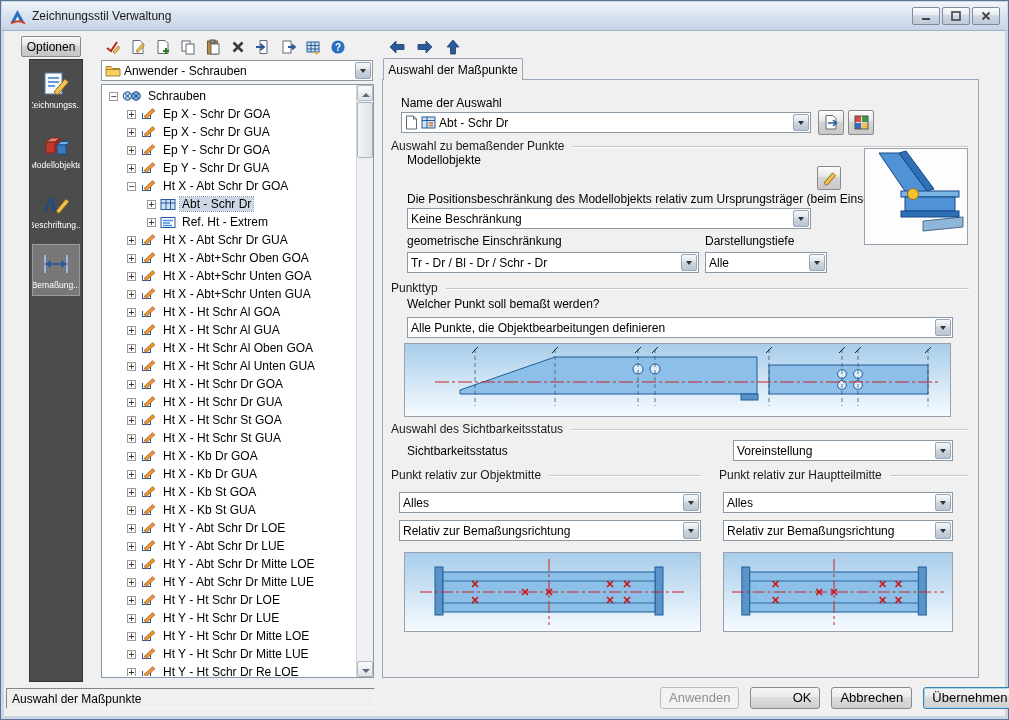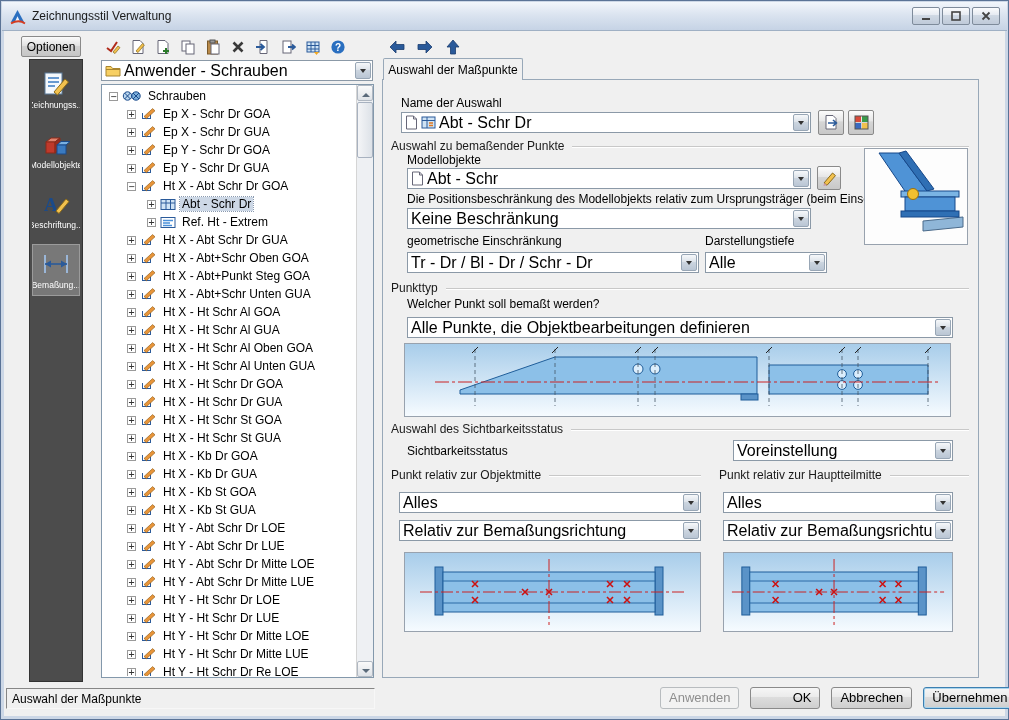--- a/index.html
+++ b/index.html
@@ -12,21 +12,21 @@
   .win-btn{width:28px;height:18px;margin-left:2px;border:1px solid #7e8b9b;border-radius:2px;background:linear-gradient(#fbfcfd,#e5eaf1 45%,#d0d9e4 46%,#bfcad9);display:flex;align-items:center;justify-content:center;}
   .opt-btn{position:absolute;left:20px;top:35px;width:60px;height:21px;font-size:12px;font-family:inherit;background:linear-gradient(#fafafa,#e2e2e2 45%,#d2d2d2 46%,#c6c6c6);border:1px solid #8a8a8a;border-radius:2px;}
   .tb-group{position:absolute;left:100px;top:35px;display:flex;gap:2px;}
   .tb-nav{position:absolute;left:384px;top:35px;display:flex;gap:5px;}
   .tbtn{width:23px;height:22px;display:flex;align-items:center;justify-content:center;}
   #sidebar{position:absolute;left:28px;top:58px;width:54px;height:623px;background:#4c4c4c;border:1px solid #333;}
   .side-item{margin:8px 2px 0;height:52px;display:flex;flex-direction:column;align-items:center;justify-content:center;overflow:hidden;}
   .side-item:first-child{margin-top:4px;}
   .side-item.sel{background:#787878;border:1px solid #9b9b9b;}
   .side-lb{font-size:8.5px;color:#fff;margin-top:3px;white-space:nowrap;}
-  .combo{position:absolute;height:21px;background:#fff;border:1px solid #8b99a7;display:flex;align-items:center;padding-left:3px;gap:3px;font-size:16px;overflow:hidden;}
+  .combo{position:absolute;height:21px;background:#fff;border:1px solid #8b99a7;display:flex;align-items:center;padding-left:3px;gap:3px;font-size:12px;overflow:hidden;}
   .combo .ctext{flex:1;white-space:nowrap;overflow:hidden;}
   .carrow{width:16px;height:17px;margin:1px;margin-left:auto;flex:none;background:linear-gradient(#f6f8fa,#dde3ea 45%,#cdd6e0 46%,#bac6d4);border:1px solid #98a6b5;border-radius:2px;display:flex;align-items:center;justify-content:center;}
   .carrow i{width:0;height:0;border-left:3.5px solid transparent;border-right:3.5px solid transparent;border-top:4px solid #333;}
   .cicon{display:flex;flex:none;}
   .sqbtn{position:absolute;display:flex;align-items:center;justify-content:center;background:linear-gradient(#fcfcfc,#e6e6e6 45%,#d6d6d6 46%,#c8c8c8);border:1px solid #8a8a8a;border-radius:2px;}
   .treebox{position:absolute;left:100px;top:83px;width:273px;height:594px;background:#fff;border:1px solid #8398ab;}
   #tree-body{position:absolute;left:1px;top:2px;right:17px;bottom:1px;overflow:hidden;}
   .tree-row{height:18px;display:flex;align-items:center;white-space:nowrap;font-size:12px;color:#000;}
   .expand{width:9px;height:9px;flex:none;border:1px solid #9a9a9a;background:#fff;font-size:10px;line-height:7px;text-align:center;margin-right:4px;color:#333;font-family:"DejaVu Sans Mono",monospace;}
   .ticon{margin-right:4px;display:flex;flex:none;}
@@ -370,21 +370,21 @@
         </div>
         <div class="tree-row" style="padding-left: 24px;">
           <span class="expand">+</span>
           <span class="ticon">
             <svg width="17" height="14">
               <path d="M2 11.5 H11" stroke="#2a5a9a"></path>
               <path d="M2.5 12 V6 M10.5 12 V6" stroke="#2a5a9a"></path>
               <path d="M4 9.5 L12.6 1.6 L15 3.8 L6.4 11.7 Z" fill="#e8953a" stroke="#8a5510" stroke-width="0.6"></path>
             </svg>
           </span>
-          <span class="tlabel">Ht X - Abt+Punkt Steg GOA</span>
+          <span class="tlabel">Ht X - Abt+Schr Unten GOA</span>
         </div>
         <div class="tree-row" style="padding-left: 24px;">
           <span class="expand">+</span>
           <span class="ticon">
             <svg width="17" height="14">
               <path d="M2 11.5 H11" stroke="#2a5a9a"></path>
               <path d="M2.5 12 V6 M10.5 12 V6" stroke="#2a5a9a"></path>
               <path d="M4 9.5 L12.6 1.6 L15 3.8 L6.4 11.7 Z" fill="#e8953a" stroke="#8a5510" stroke-width="0.6"></path>
             </svg>
           </span>
@@ -671,32 +671,20 @@
           <rect x="9" y="9" width="6" height="6" fill="#f2c14e"></rect>
           <rect x="2" y="2" width="13" height="13" fill="none" stroke="#555"></rect>
         </svg>
       </span>
   </div>
 
   <div class="ghdr" style="left:390px;top:138px;width:578px;">
     <span>Auswahl zu bemaßender Punkte</span>
   </div>
   <div class="lbl" style="left:406px;top:152px;">Modellobjekte</div>
-  <div class="combo z" style="left:406px;top:167px;width:404px;">
-    <span class="cicon">
-        <svg width="13" height="15">
-          <path d="M1.5 1 h7 l3 3 V14 H1.5 Z" fill="#fff" stroke="#667"></path>
-          <path d="M8.5 1 v3 h3" fill="none" stroke="#667"></path>
-        </svg>
-      </span>
-    <span class="ctext">Abt - Schr</span>
-    <span class="carrow">
-        <i></i>
-      </span>
-  </div>
   <div class="sqbtn z" style="left:816px;top:165px;width:24px;height:24px;">
     <span class="cicon">
         <svg width="16" height="16">
           <path d="M3 13 L11.5 3 L14.5 5.6 L6 15.3 Z" fill="#f2c14e" stroke="#8a6a1a"></path>
           <path d="M3 13 L6 15.3 L2.4 16 Z" fill="#c9a"></path>
         </svg>
       </span>
   </div>
   <div class="lbl" style="left:406px;top:191px;">Die Positionsbeschränkung des Modellobjekts relativ zum Ursprungsträger (beim Einsetzen)</div>
   <div class="combo z" style="left:406px;top:207px;width:404px;">

